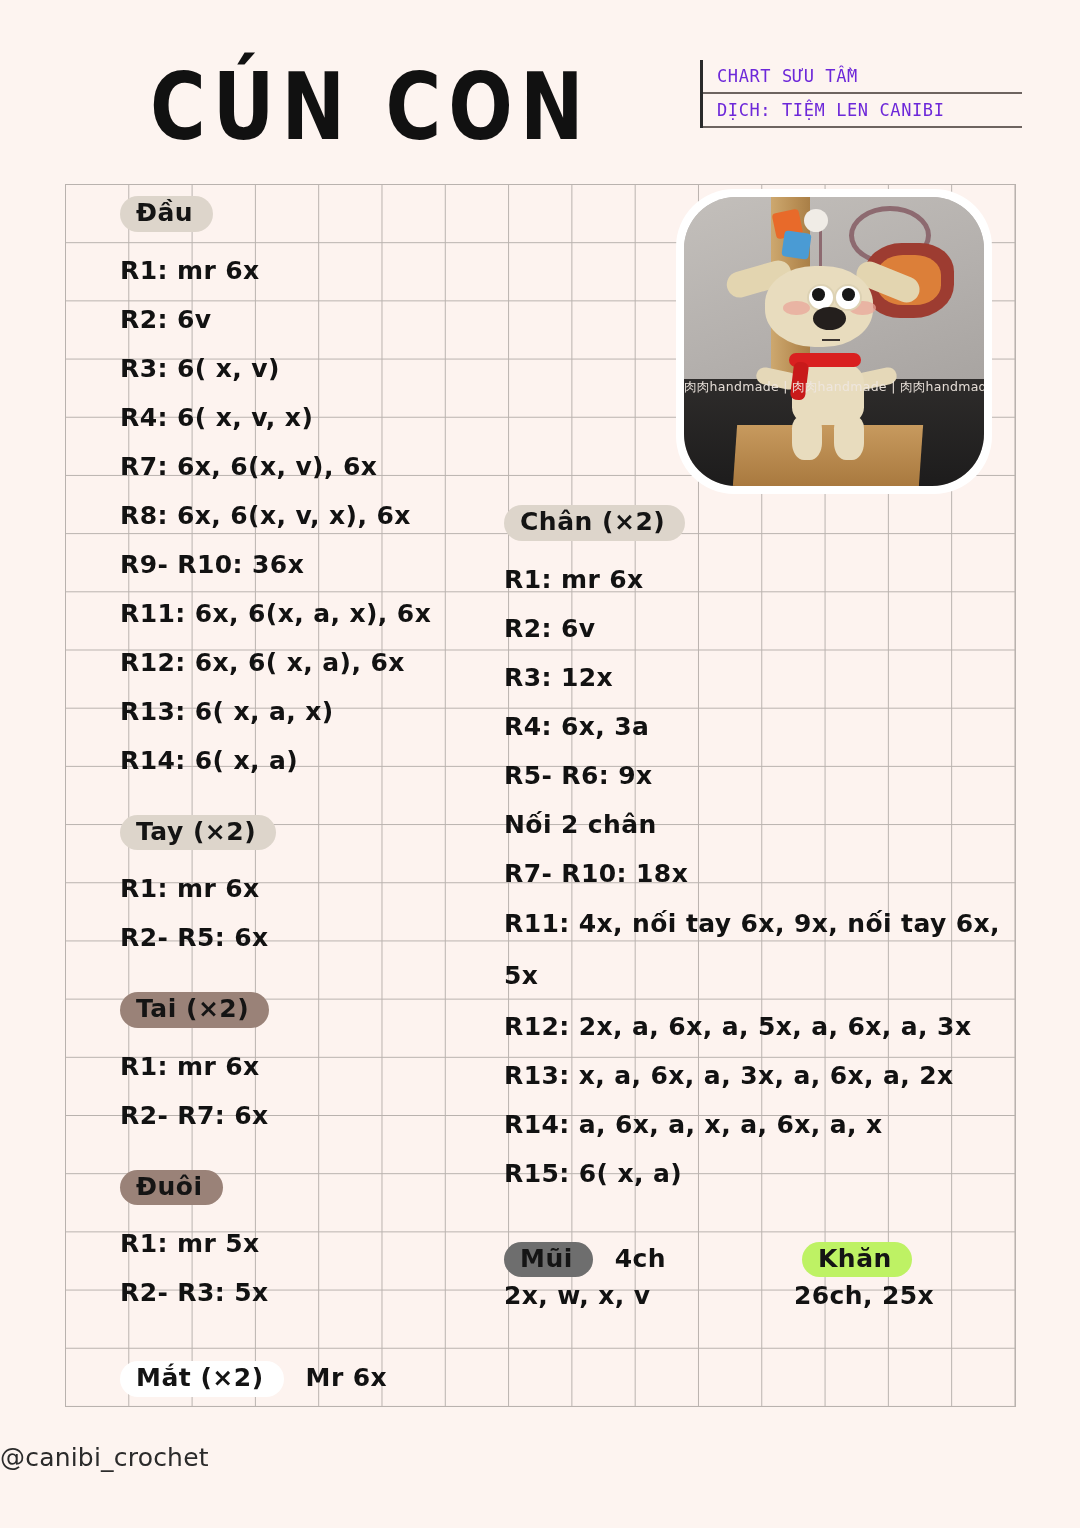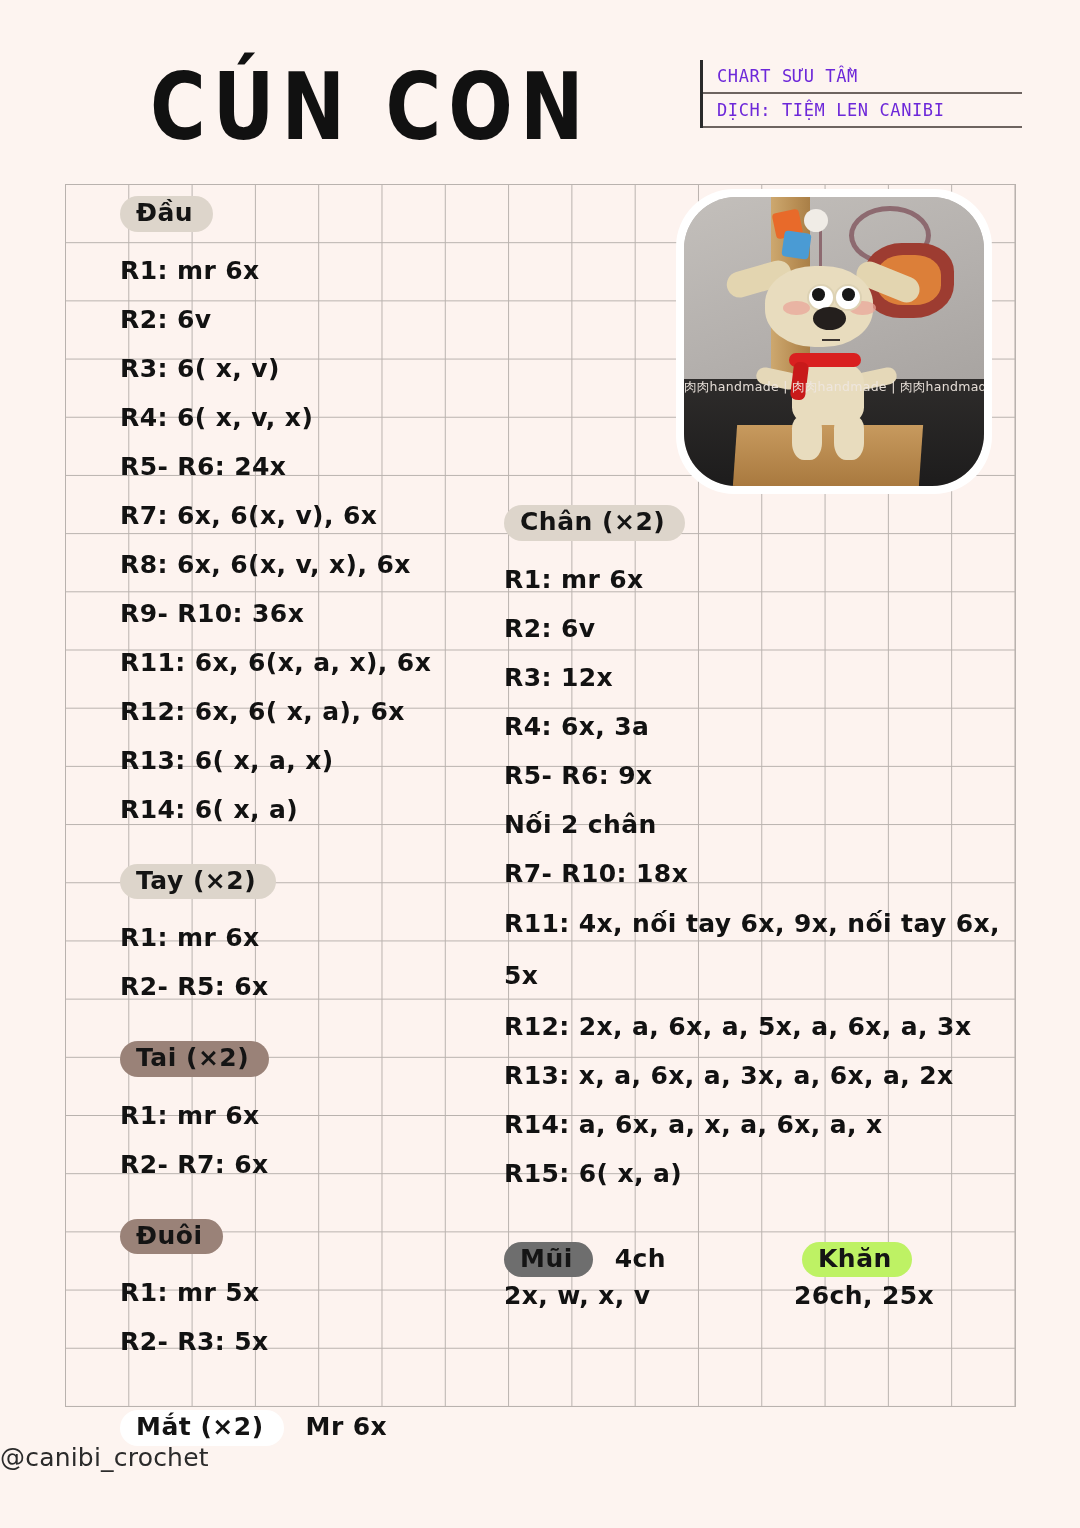--- a/index.html
+++ b/index.html
@@ -328,21 +328,20 @@
 
   <div class="col" id="col-left">
 
     <div class="section">
       <span class="pill" style="background: rgb(221, 213, 203);">Đầu</span>
       <div class="gap-sm"></div>
       <div class="row">R1: mr 6x</div>
       <div class="row">R2: 6v</div>
       <div class="row">R3: 6( x, v)</div>
       <div class="row">R4: 6( x, v, x)</div>
-      <div class="row">R5- R6: 24x</div>
       <div class="row">R7: 6x, 6(x, v), 6x</div>
       <div class="row">R8: 6x, 6(x, v, x), 6x</div>
       <div class="row">R9- R10: 36x</div>
       <div class="row">R11: 6x, 6(x, a, x), 6x</div>
       <div class="row">R12: 6x, 6( x, a), 6x</div>
       <div class="row">R13: 6( x, a, x)</div>
       <div class="row">R14: 6( x, a)</div>
     </div>
 
     <div class="gap-md"></div>

